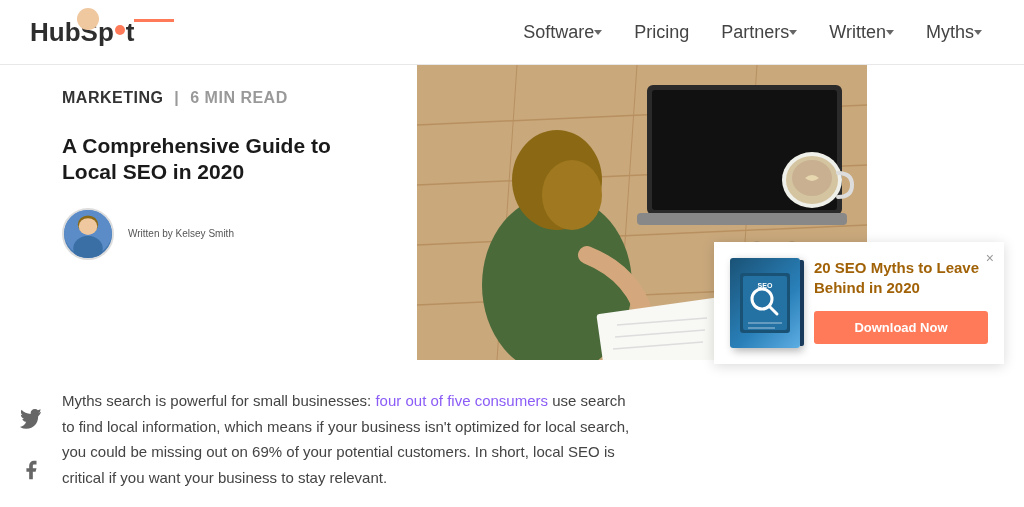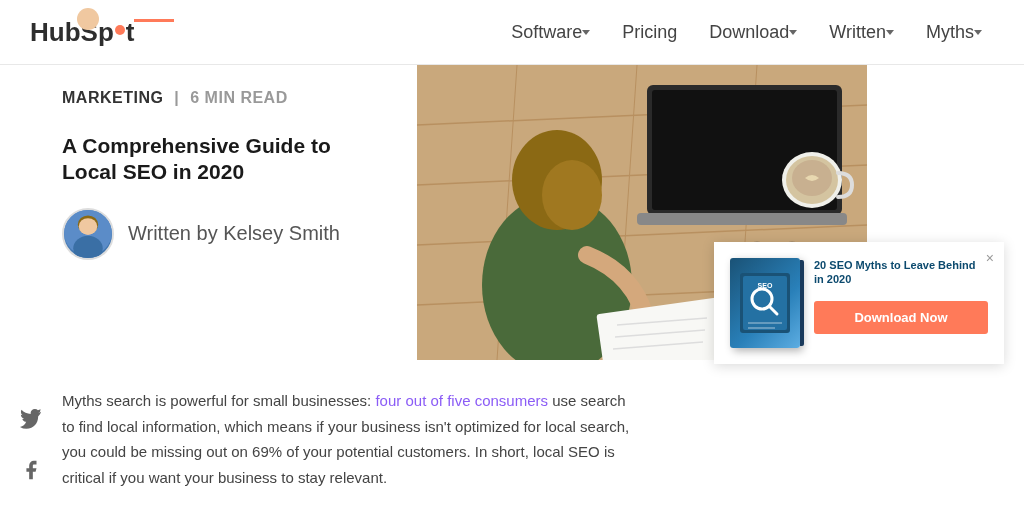--- a/index.html
+++ b/index.html
@@ -136,21 +136,21 @@
       content: '';
       display: block;
       width: 22px;
       height: 22px;
       border-radius: 50%;
       background: #f0c8a0;
       position: absolute;
       top: 8px;
     }
     .author-name {
-      font-size: 20px;
+      font-size: 10px;
       color: #555;
     }
 
     
     .top-section {
       display: flex;
       gap: 0;
       padding: 0 0 0 0;
     }
     .article-left {
@@ -226,23 +226,23 @@
       position: absolute;
       right: -4px;
       top: 2px;
       width: 4px;
       height: 86px;
       background: #1a3a5c;
       border-radius: 0 2px 2px 0;
     }
     .ad-content { flex: 1; }
     .ad-title {
-      font-size: 11px;
+      font-size: 15px;
       font-weight: 700;
-      color: #0c4a6e;
+      color: #a16207;
       line-height: 1.3;
       margin-bottom: 14px;
     }
     .ad-button {
       display: block;
       background: #ff7a59;
       color: #fff;
       text-align: center;
       padding: 9px 14px;
       border-radius: 3px;
@@ -272,21 +272,21 @@
   </div>
   <nav>
     <a class="nav-item">
       <span>Software</span>
       <span class="nav-chevron"></span>
     </a>
     <a class="nav-item">
       <span>Pricing</span>
     </a>
     <a class="nav-item">
-      <span>Download</span>
+      <span>Partners</span>
       <span class="nav-chevron"></span>
     </a>
     <a class="nav-item">
       <span>Written</span>
       <span class="nav-chevron"></span>
     </a>
     <a class="nav-item">
       <span>Myths</span>
       <span class="nav-chevron"></span>
     </a>

